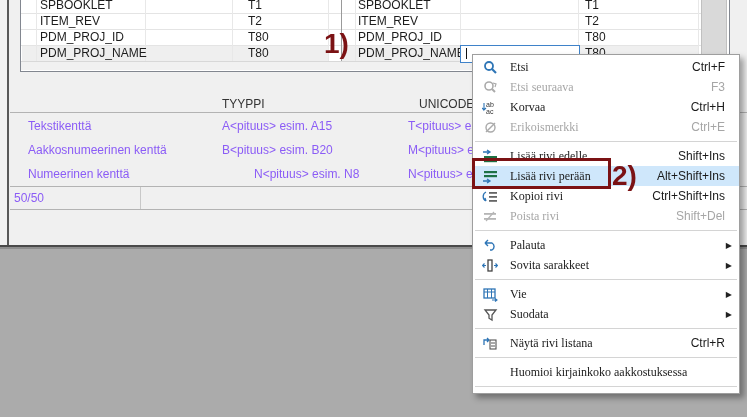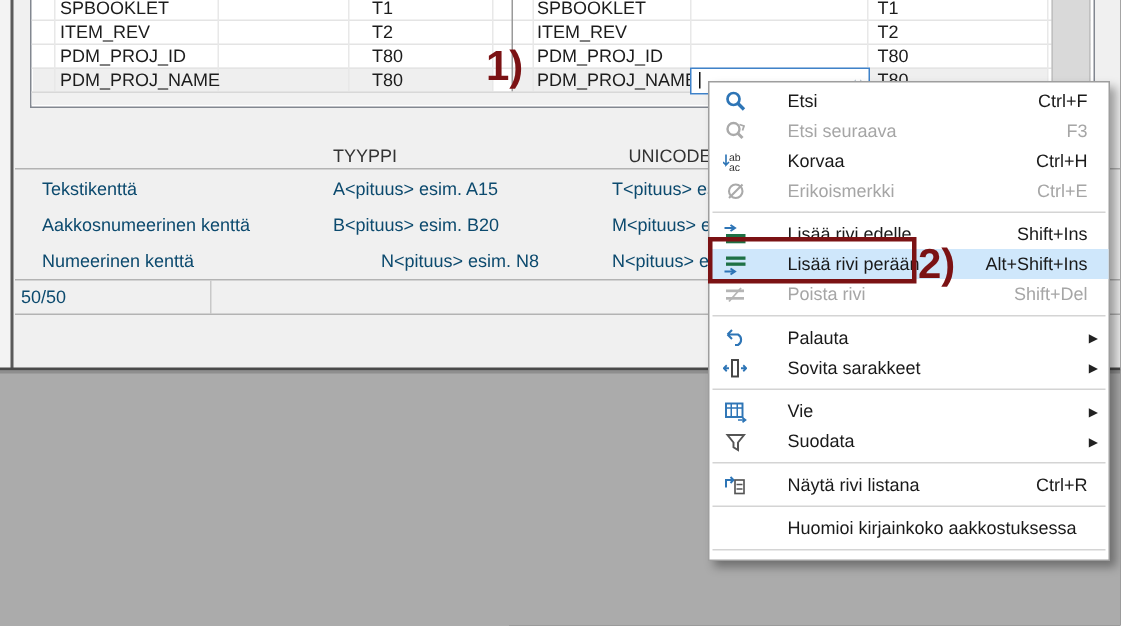--- a/index.html
+++ b/index.html
@@ -21,35 +21,35 @@
   .selshade{background:#efefef;}
   .divider-dark{top:0;width:1px;height:74px;background:#9a9a9a;}
   .vscroll{top:0;width:24px;height:74px;background:#d9d9d9;border-left:1px solid #c0c0c0;border-right:1px solid #c0c0c0;}
   .hscroll{left:0;top:66px;width:706px;height:8px;background:#f1f1f1;border-top:1px solid #d8d8d8;}
   
   .editor{position:absolute;left:460px;top:45px;width:118px;height:16px;background:#fff;
     border:1px solid #3f82c9;z-index:10;}
   .caret{position:absolute;left:5px;top:2px;width:1px;height:11px;background:#111;}
   .editor-widget{position:absolute;right:2px;top:1px;font-size:10px;color:#93a5b4;line-height:13px;}
   
-  .legend-text{position:absolute;font-size:12px;color:#0c4a6e;white-space:nowrap;line-height:16px;}
+  .legend-text{position:absolute;font-size:12px;color:#8b5cf6;white-space:nowrap;line-height:16px;}
   .legend-head{color:#333;}
   .rule{position:absolute;height:1px;background:#b3b3b3;}
   .status-vdiv{position:absolute;width:1px;background:#c8c8c8;}
   
   .annot{position:absolute;font-size:28px;font-weight:bold;color:#7b1214;z-index:70;
     font-family:"Liberation Sans",sans-serif;}
   .red-box{position:absolute;left:472px;top:158px;width:133px;height:25px;border:3px solid #7b1214;z-index:65;}
   
   .menu{position:absolute;left:472px;top:54px;width:266px;background:#fff;
     border:1px solid #9e9e9e;z-index:50;box-shadow:4px 4px 6px rgba(0,0,0,.35);padding:2px 0;}
   .mi{position:relative;display:flex;align-items:center;height:20px;padding-left:8px;
     font-size:12px;color:#1a1a1a;}
   .mi .ic{width:18px;height:16px;flex:0 0 18px;display:flex;align-items:center;justify-content:center;}
-  .mi .lbl{margin-left:26px;white-space:nowrap;}
+  .mi .lbl{margin-left:11px;white-space:nowrap;font-family:Liberation Serif, serif;}
   .mi .sc{margin-left:auto;padding-right:14px;white-space:nowrap;}
   .mi .arrow{position:absolute;right:7px;top:6px;font-size:8px;color:#222;}
   .mi.disabled{color:#a6a6a6;}
   .mi.hl{background:#cfe7fb;}
   .msep{height:9px;position:relative;}
   .msep::after{content:"";position:absolute;left:2px;right:2px;top:4px;height:1px;background:#d4d4d4;}
   svg{display:block;}
 </style>
 </head>
 <body>
@@ -201,20 +201,32 @@
         <svg width="16" height="15" viewBox="0 0 16 15">
             <rect x="2" y="2" width="13" height="2.2" fill="#1e7145"></rect>
             <rect x="2" y="6" width="13" height="2.2" fill="#1e7145"></rect>
             <path d="M1 12 h6 M5 10 l3 2 -3 2" fill="none" stroke="#2e75b6" stroke-width="1.3"></path>
           </svg>
       </span>
       <span class="lbl">Lisää rivi perään</span>
       <span class="sc">Alt+Shift+Ins</span>
     </div>
 
+    <div class="mi">
+      <span class="ic">
+        <svg width="16" height="15" viewBox="0 0 16 15">
+            <path d="M4 3 a5 5 0 0 0 0 9 M4 12 l-2.5-2 M4 12 l-1-3" fill="none" stroke="#2e75b6" stroke-width="1.3"></path>
+            <rect x="7" y="3" width="8" height="1.8" fill="#666"></rect>
+            <rect x="7" y="7" width="8" height="1.8" fill="#666"></rect>
+            <rect x="7" y="11" width="8" height="1.8" fill="#666"></rect>
+          </svg>
+      </span>
+      <span class="lbl">Kopioi rivi</span>
+      <span class="sc">Ctrl+Shift+Ins</span>
+    </div>
 
     <div class="mi disabled">
       <span class="ic">
         <svg width="16" height="15" viewBox="0 0 16 15">
             <rect x="2" y="4" width="12" height="1.8" fill="#b5b5b5"></rect>
             <rect x="2" y="9" width="12" height="1.8" fill="#b5b5b5"></rect>
             <line x1="4" y1="12" x2="12" y2="3" stroke="#b5b5b5" stroke-width="1.2"></line>
           </svg>
       </span>
       <span class="lbl">Poista rivi</span>

